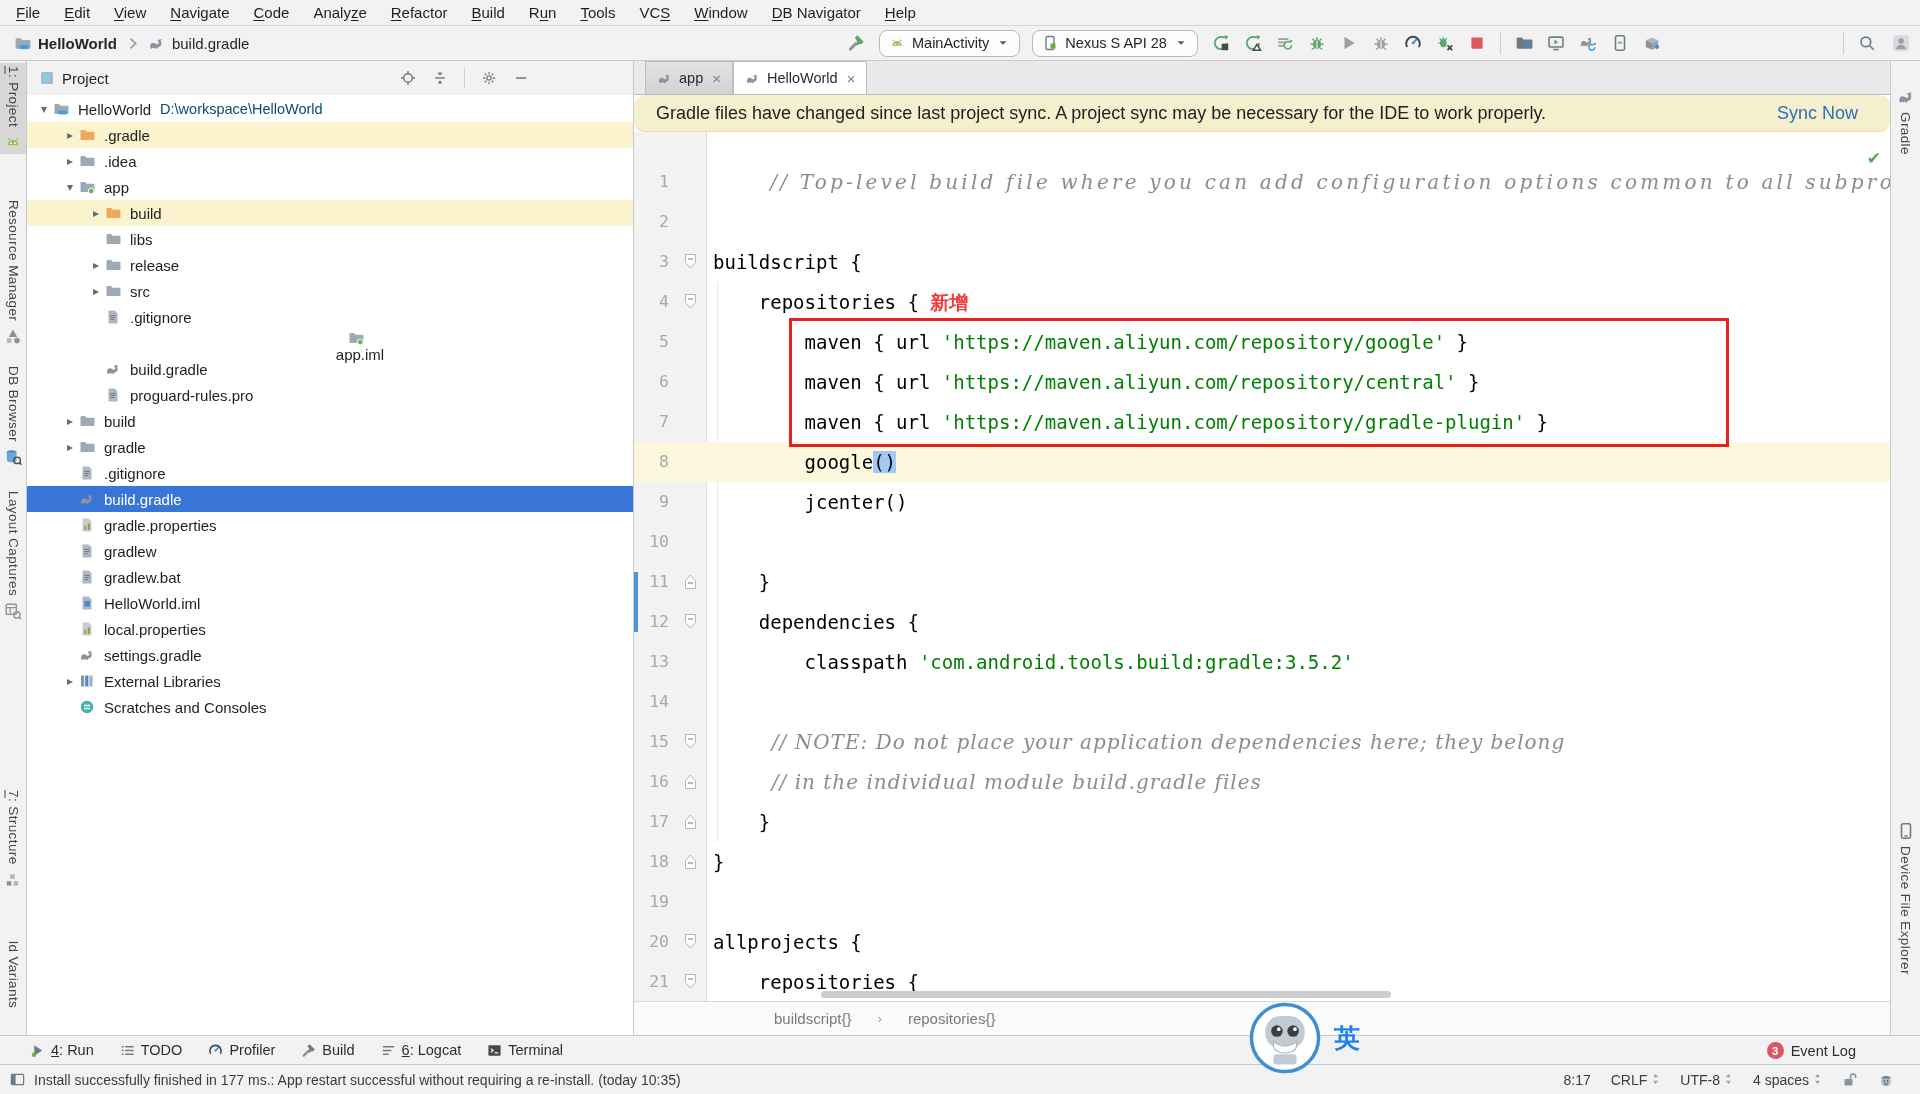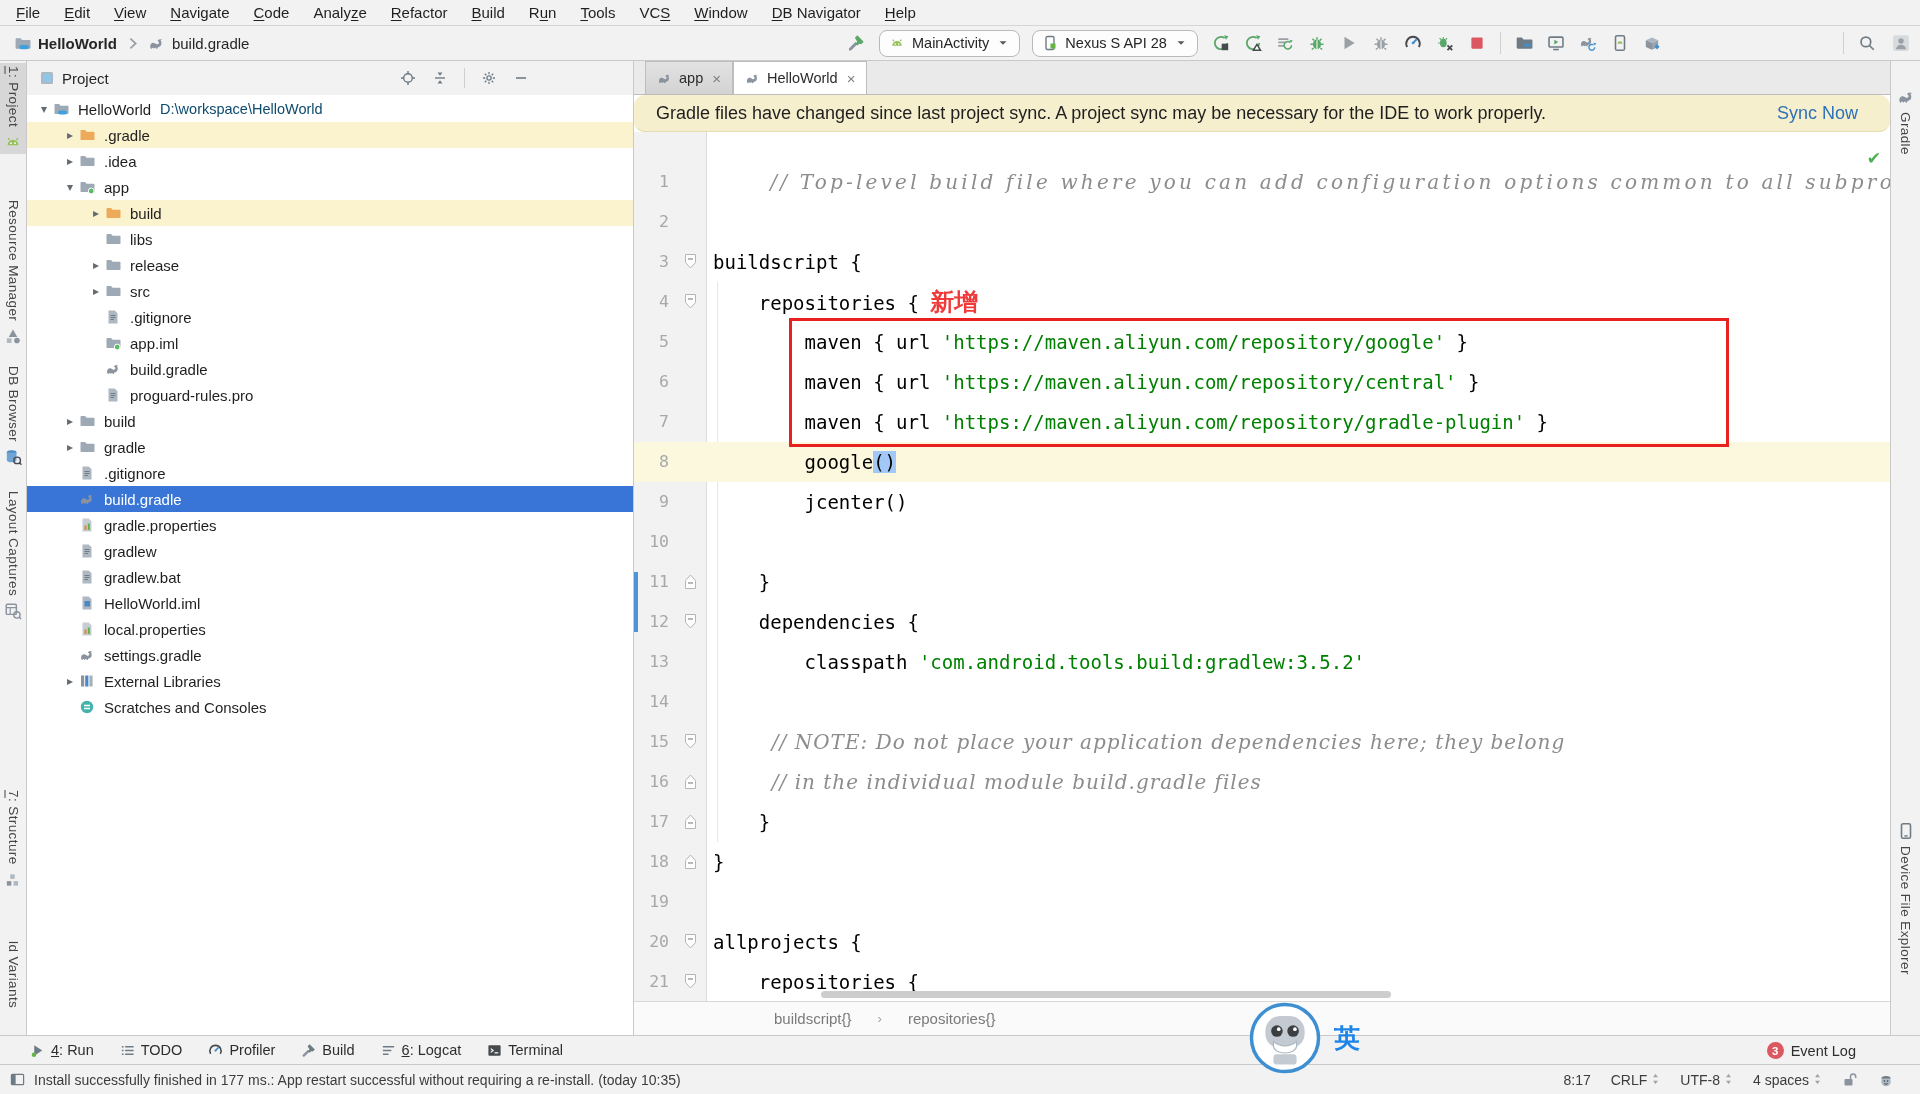--- a/index.html
+++ b/index.html
@@ -77,21 +77,21 @@
     font-family:"DejaVu Sans Mono","Liberation Mono",monospace;font-size:19px;white-space:pre;}
   .code-row.caret{background:#fcf8de;}
   .lnum{position:absolute;left:0;top:0;width:35px;text-align:right;font-size:16.5px;color:#a8a8a8;}
   .fold{position:absolute;left:50px;top:11px;width:13px;height:17px;cursor:pointer;}
   .fold svg{width:13px;height:17px}
   .ltext{white-space:pre;}
   .tk-p{color:#000;}
   .tk-s{color:#008000;}
   .tk-com,.tk-com1{color:#8c8c8c;font-family:"DejaVu Serif","Liberation Serif",serif;font-style:italic;font-size:20px;letter-spacing:1px;}
   .tk-com1{letter-spacing:3.2px;}
-  .tk-ann{color:#f03a3a;font-weight:bold;font-family:"Liberation Sans",sans-serif;font-size:24px;}
+  .tk-ann{color:#f03a3a;font-weight:bold;font-family:"Liberation Sans",sans-serif;font-size:19px;}
   .tk-sel{background:#a2c8f8;color:#000;}
   #redframe{position:absolute;left:155px;top:186px;width:940px;height:129px;border:3px solid #e82020;z-index:3;}
   #vcsbar{position:absolute;left:0;top:440px;width:4px;height:60px;background:#4f94d6;z-index:2;}
   #hscroll{position:absolute;left:187px;bottom:3px;width:570px;height:7px;background:#cdcdcd;border-radius:4px;z-index:4;cursor:pointer;}
   #echeck{position:absolute;right:9px;top:16px;color:#4caf50;font-size:17px;font-weight:bold;z-index:4;}
   
   #ebread{position:absolute;left:0;bottom:0;right:0;height:34px;background:#fafafa;border-top:1px solid #d8d8d8;
     display:flex;align-items:center;gap:26px;padding-left:140px;font-size:15px;color:#7a7a7a;}
   #ebread .bsep{color:#a2a2a2;font-size:13px;}
   .bcrumb{cursor:pointer;}
@@ -479,21 +479,21 @@
         <div class="trow" style="padding-left: 60px;">
           <span class="tarrow"></span>
           <span class="ticon">
             <svg viewBox="0 0 16 16">
               <path d="M3.5 1.5h6.2l2.8 2.8v10.2H3.5z" fill="#aeb8c2"></path>
               <path d="M5.5 6.5h5M5.5 8.5h5M5.5 10.5h3.5" stroke="#6e7b85" stroke-width="1.2"></path>
             </svg>
           </span>
           <span>.gitignore</span>
         </div>
-        <div class="trow" style="padding-left: 60px;">
+        <div class="trow" style="padding-left: 60px; flex-direction: column;">
           <span class="tarrow"></span>
           <span class="ticon">
             <svg viewBox="0 0 16 16">
               <path d="M1.5 4c0-.6.4-1 1-1h3.6l1.5 1.8h6.9c.6 0 1 .4 1 1V12c0 .6-.4 1-1 1H2.5c-.6 0-1-.4-1-1z" fill="#9da9b5"></path>
               <circle cx="12.2" cy="12" r="2.9" fill="#5fb865" stroke="#fff"></circle>
             </svg>
           </span>
           <span>app.iml</span>
         </div>
         <div class="trow" style="padding-left: 60px;">
@@ -683,21 +683,21 @@
           <div class="code-row"><span class="lnum">9</span><span class="ltext"><span class="tk-p">        jcenter()</span></span></div>
           <div class="code-row"><span class="lnum">10</span><span class="ltext"></span></div>
           <div class="code-row"><span class="lnum">11</span><span class="fold"><svg viewBox="0 0 13 17">
                 <path d="M1.5 15.5h10v-8L6.5 2l-5 5.5z" fill="#fefefe" stroke="#b6b6b6"></path>
                 <path d="M4 10h5" stroke="#8a8a8a" stroke-width="1.2"></path>
               </svg></span><span class="ltext"><span class="tk-p">    }</span></span></div>
           <div class="code-row"><span class="lnum">12</span><span class="fold"><svg viewBox="0 0 13 17">
                 <path d="M1.5 1.5h10v8L6.5 15l-5-5.5z" fill="#fefefe" stroke="#b6b6b6"></path>
                 <path d="M4 6h5" stroke="#8a8a8a" stroke-width="1.2"></path>
               </svg></span><span class="ltext"><span class="tk-p">    dependencies {</span></span></div>
-          <div class="code-row"><span class="lnum">13</span><span class="ltext"><span class="tk-p">        classpath </span><span class="tk-s">'com.android.tools.build:gradlew:3.5.2'</span></span></div>
+          <div class="code-row"><span class="lnum">13</span><span class="ltext"><span class="tk-p">        classpath </span><span class="tk-s">'com.android.tools.build:gradle:3.5.2'</span></span></div>
           <div class="code-row"><span class="lnum">14</span><span class="ltext"></span></div>
           <div class="code-row"><span class="lnum">15</span><span class="fold"><svg viewBox="0 0 13 17">
                 <path d="M1.5 1.5h10v8L6.5 15l-5-5.5z" fill="#fefefe" stroke="#b6b6b6"></path>
                 <path d="M4 6h5" stroke="#8a8a8a" stroke-width="1.2"></path>
               </svg></span><span class="ltext"><span class="tk-com">        // NOTE: Do not place your application dependencies here; they belong</span></span></div>
           <div class="code-row"><span class="lnum">16</span><span class="fold"><svg viewBox="0 0 13 17">
                 <path d="M1.5 15.5h10v-8L6.5 2l-5 5.5z" fill="#fefefe" stroke="#b6b6b6"></path>
                 <path d="M4 10h5" stroke="#8a8a8a" stroke-width="1.2"></path>
               </svg></span><span class="ltext"><span class="tk-com">        // in the individual module build.gradle files</span></span></div>
           <div class="code-row"><span class="lnum">17</span><span class="fold"><svg viewBox="0 0 13 17">

